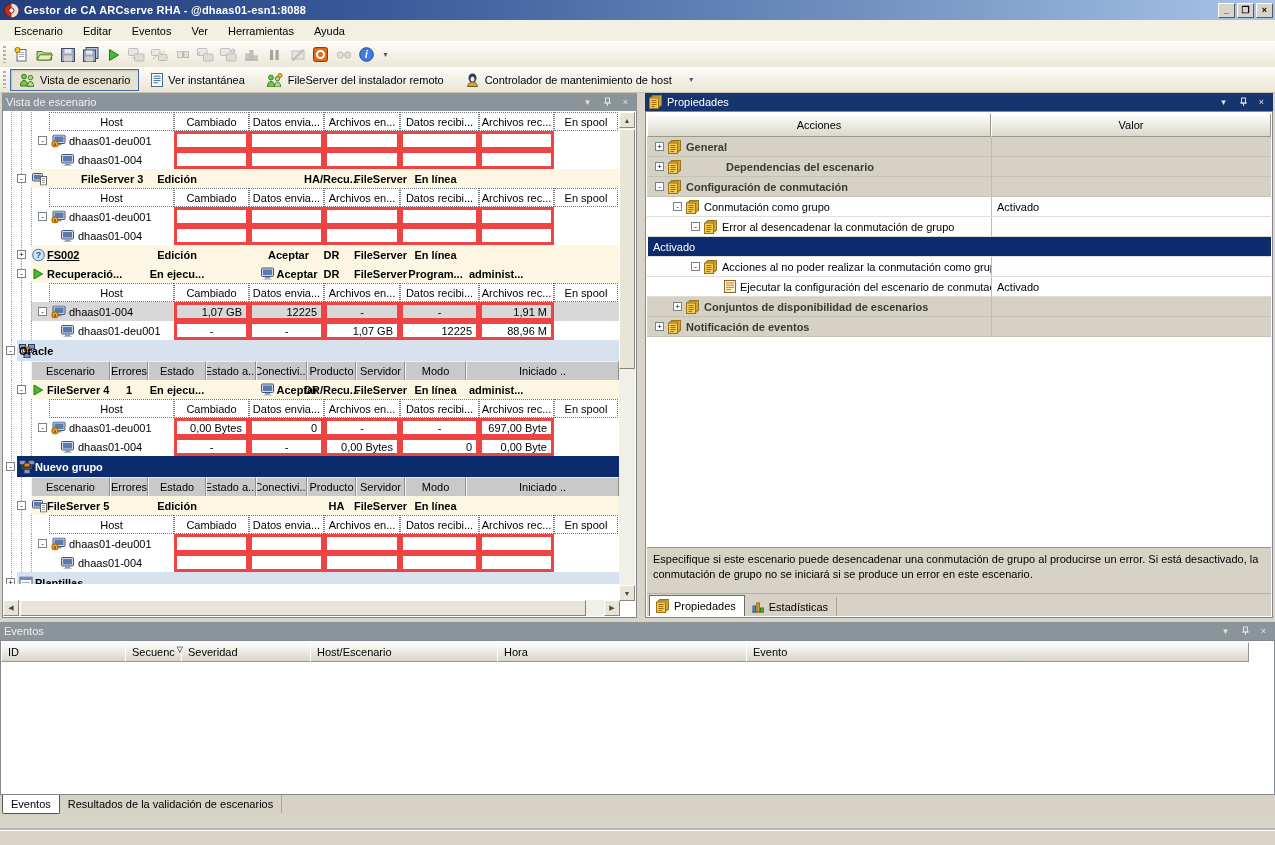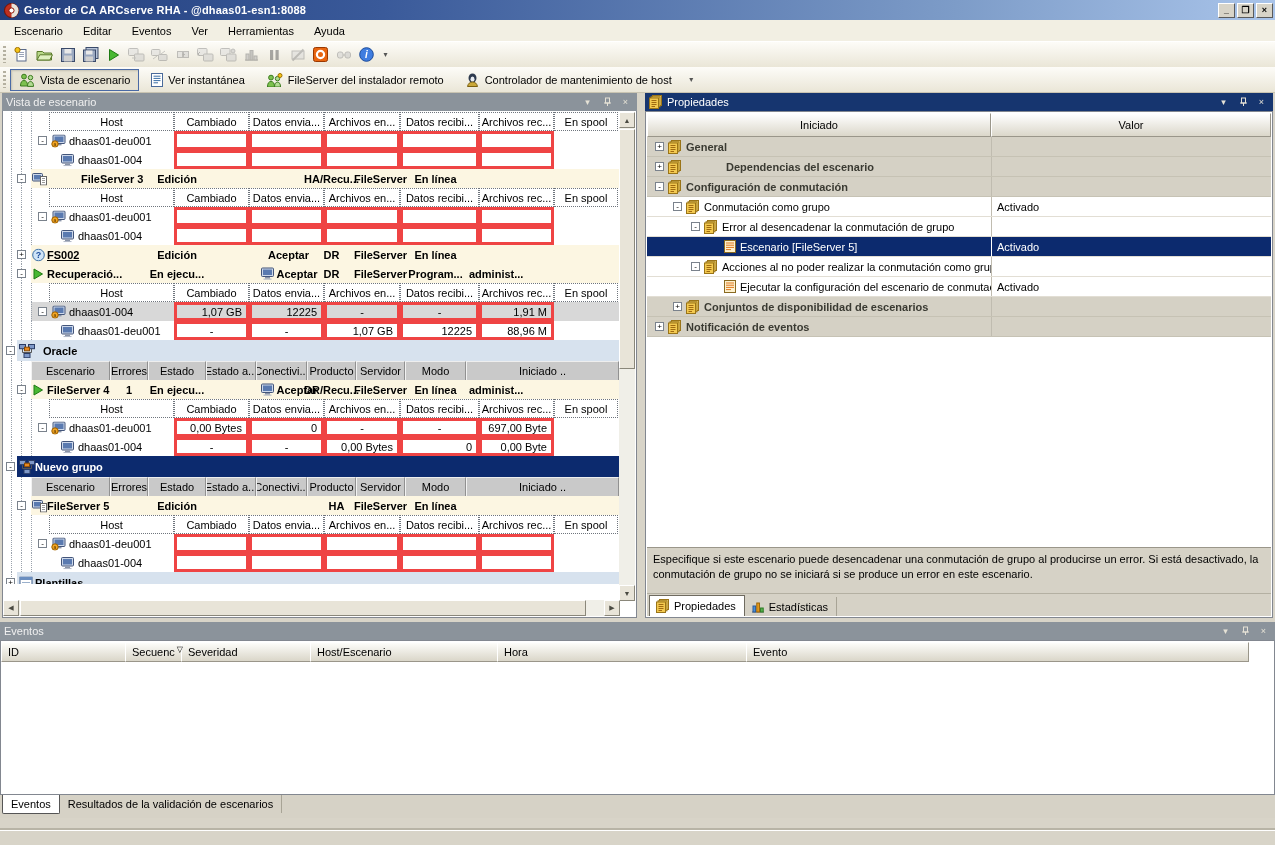--- a/index.html
+++ b/index.html
@@ -536,21 +536,21 @@
             <span class="expander" style="left: 3px;">-</span>
             <span class="row-icon" style="left: 16px;">
               <svg width="16" height="14" viewBox="0 0 16 14">
                 <path d="M3.5 5v3.5h9V5M8 8v2" stroke="#555" fill="none"></path>
                 <rect x="0.5" y="0.5" width="6" height="4.2" fill="#7e98c8" stroke="#2a3c66"></rect>
                 <rect x="9.5" y="0.5" width="6" height="4.2" fill="#7e98c8" stroke="#2a3c66"></rect>
                 <rect x="5" y="9.5" width="6" height="4.2" fill="#7e98c8" stroke="#2a3c66"></rect>
                 <rect x="5.5" y="3.2" width="5" height="3.6" fill="#e88820" stroke="#8a4a00"></rect>
               </svg>
             </span>
-            <span class="row-label bold" style="left: 40px;">Oracle</span>
+            <span class="row-label bold" style="left: 16px;">Oracle</span>
           </div>
           <div class="lp-row" style="height: 19px;">
             <span class="guide" style="left: 8px;"></span>
             <span class="guide" style="left: 18px;"></span>
             <span class="cell sh-cell" style="left: 28px; width: 79px;">Escenario</span>
             <span class="cell sh-cell" style="left: 107px; width: 38px;">Errores</span>
             <span class="cell sh-cell" style="left: 145px; width: 58px;">Estado</span>
             <span class="cell sh-cell" style="left: 203px; width: 50px;">Estado a...</span>
             <span class="cell sh-cell" style="left: 253px; width: 51px;">Conectivi...</span>
             <span class="cell sh-cell" style="left: 304px; width: 49px;">Producto</span>
@@ -781,21 +781,21 @@
           <svg width="8" height="10">
             <rect x="2.5" y="1" width="4" height="5" fill="none" stroke="#e6e2d6"></rect>
             <line x1="4.5" y1="6" x2="4.5" y2="9" stroke="#e6e2d6"></line>
             <line x1="1" y1="6" x2="8" y2="6" stroke="#e6e2d6"></line>
           </svg>
         </span>
       <span class="ph-btn">×</span>
     </div>
     <div class="rp-body">
       <div class="rp-colheaders">
-        <div class="col-head" style="width:344px;">Iniciado</div>
+        <div class="col-head" style="width:344px;">Acciones</div>
         <div class="col-head" style="flex:1;">Valor</div>
       </div>
       <div id="prop-rows">
           <div class="prop-row gray">
             <span class="prop-label" style="padding-left: 8px;">
               <span class="prop-exp">+</span>
               <span>
                 <svg width="14" height="14" viewBox="0 0 14 14">
                   <rect x="3.5" y="0.5" width="9" height="10" fill="#f8dd80" stroke="#9a7418"></rect>
                   <rect x="2" y="1.8" width="9" height="10" fill="#f6d258" stroke="#9a7418"></rect>
@@ -861,30 +861,20 @@
                   <rect x="2" y="1.8" width="9" height="10" fill="#f6d258" stroke="#9a7418"></rect>
                   <rect x="0.5" y="3" width="9" height="10.5" fill="#f3c94f" stroke="#9a7418"></rect>
                   <path d="M2.5 5.5h5M2.5 7.5h5M2.5 9.5h5M2.5 11.5h3.5" stroke="#a06a10" fill="none"></path>
                 </svg>
               </span>
               <span>Error al desencadenar la conmutación de grupo</span>
             </span>
             <span class="prop-value"></span>
           </div>
           <div class="prop-row selected">
-            <span class="prop-label" style="padding-left: 62px;">
-              <span style="width: 11px; flex: 0 0 auto;"></span>
-              <span>
-                <svg width="12" height="13" viewBox="0 0 12 13">
-                  <rect x="0.5" y="0.5" width="11" height="12" fill="#fdf2cf" stroke="#8a6a20"></rect>
-                  <path d="M2 3h8M2 5.2h8M2 7.4h8M2 9.6h5" stroke="#e07820" fill="none"></path>
-                </svg>
-              </span>
-              <span>Escenario [FileServer 5]</span>
-            </span>
             <span class="prop-value" style="border-left-color: rgb(255, 255, 255);">Activado</span>
           </div>
           <div class="prop-row white">
             <span class="prop-label" style="padding-left: 44px;">
               <span class="prop-exp">-</span>
               <span>
                 <svg width="14" height="14" viewBox="0 0 14 14">
                   <rect x="3.5" y="0.5" width="9" height="10" fill="#f8dd80" stroke="#9a7418"></rect>
                   <rect x="2" y="1.8" width="9" height="10" fill="#f6d258" stroke="#9a7418"></rect>
                   <rect x="0.5" y="3" width="9" height="10.5" fill="#f3c94f" stroke="#9a7418"></rect>

